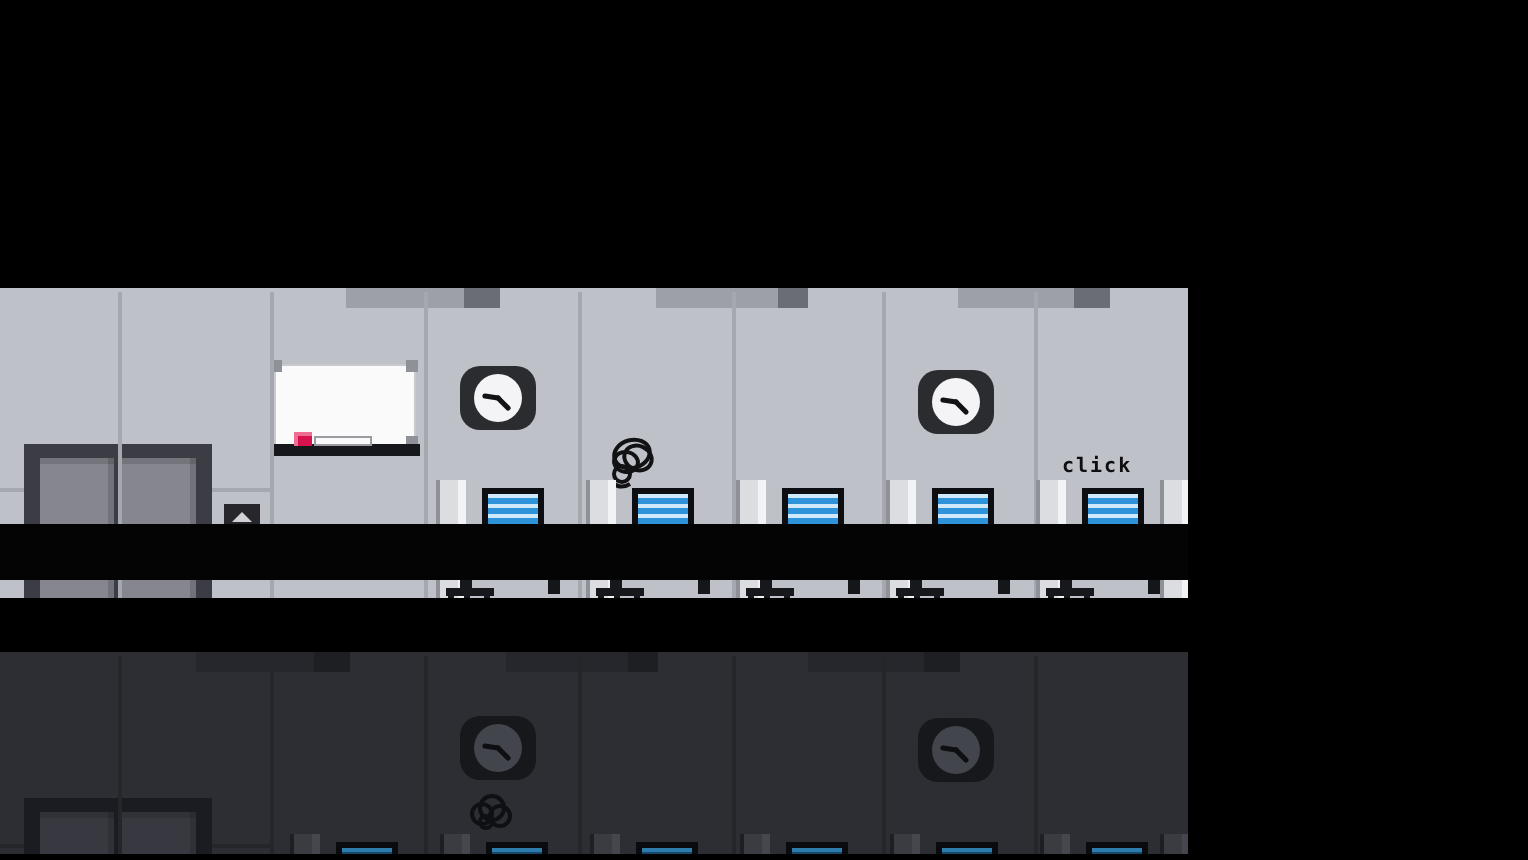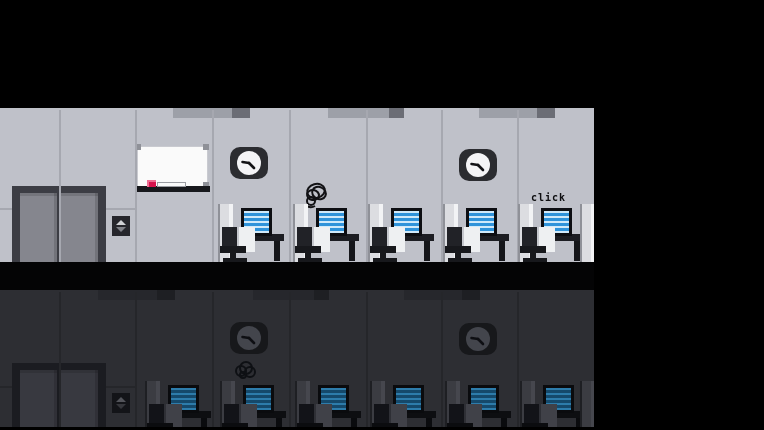--- a/index.html
+++ b/index.html
@@ -1,18 +1,18 @@
 <!DOCTYPE html>
 <html style="--wall: #bfc1c9; --wall-dim: #2d2e33; --screen: #2f93da; --screen-stripe: #cfe9fa; --red: #d6134d;"><head>
 <meta charset="utf-8">
 <style>
   html,body{margin:0;padding:0;background:#000;}
   .stage{position:relative;width:764px;height:430px;background:#000;overflow:hidden;
          font-family:"DejaVu Sans Mono", monospace;image-rendering:pixelated;}
-  .floor{position:absolute;left:0;width:594px;overflow:hidden;}
+  .floor{position:absolute;left:0;width:594px;overflow:hidden;margin-top:36px;}
   .floor.lit{top:108px;height:155px;background:var(--wall,#bfc1c9);}
   .floor.dim{top:290px;height:137px;background:var(--wall-dim,#2d2e33);}
   .floor-band{position:absolute;left:0;top:262px;width:594px;height:28px;background:#040405;}
   .bottom-band{position:absolute;left:0;top:427px;width:594px;height:3px;background:#000;}
 
   
   .trim{position:absolute;top:0;height:10px;}
   .lit .trim.mid{background:#9da0a8;} .lit .trim.dark{background:#6b6d75;}
   .dim .trim.mid{background:#26272c;} .dim .trim.dark{background:#1e1f23;}
   .seam{position:absolute;top:2px;width:2px;}

